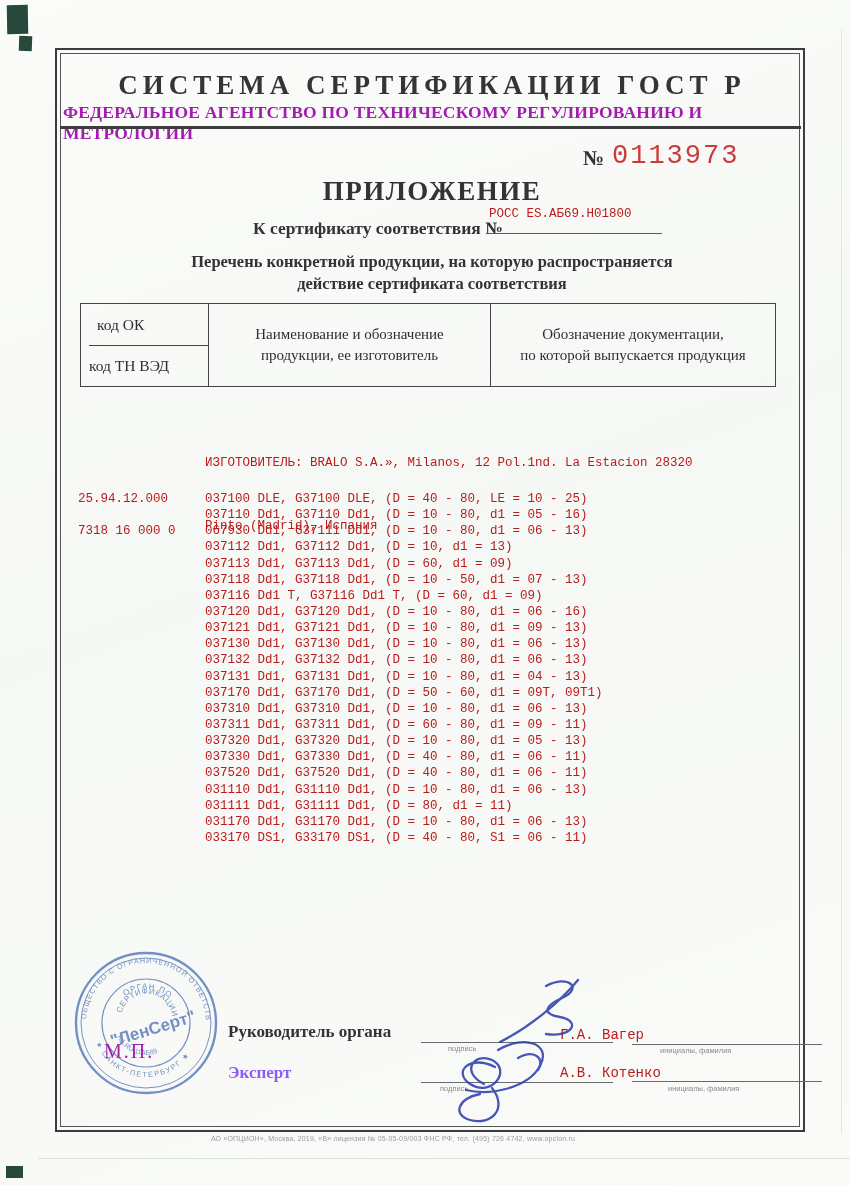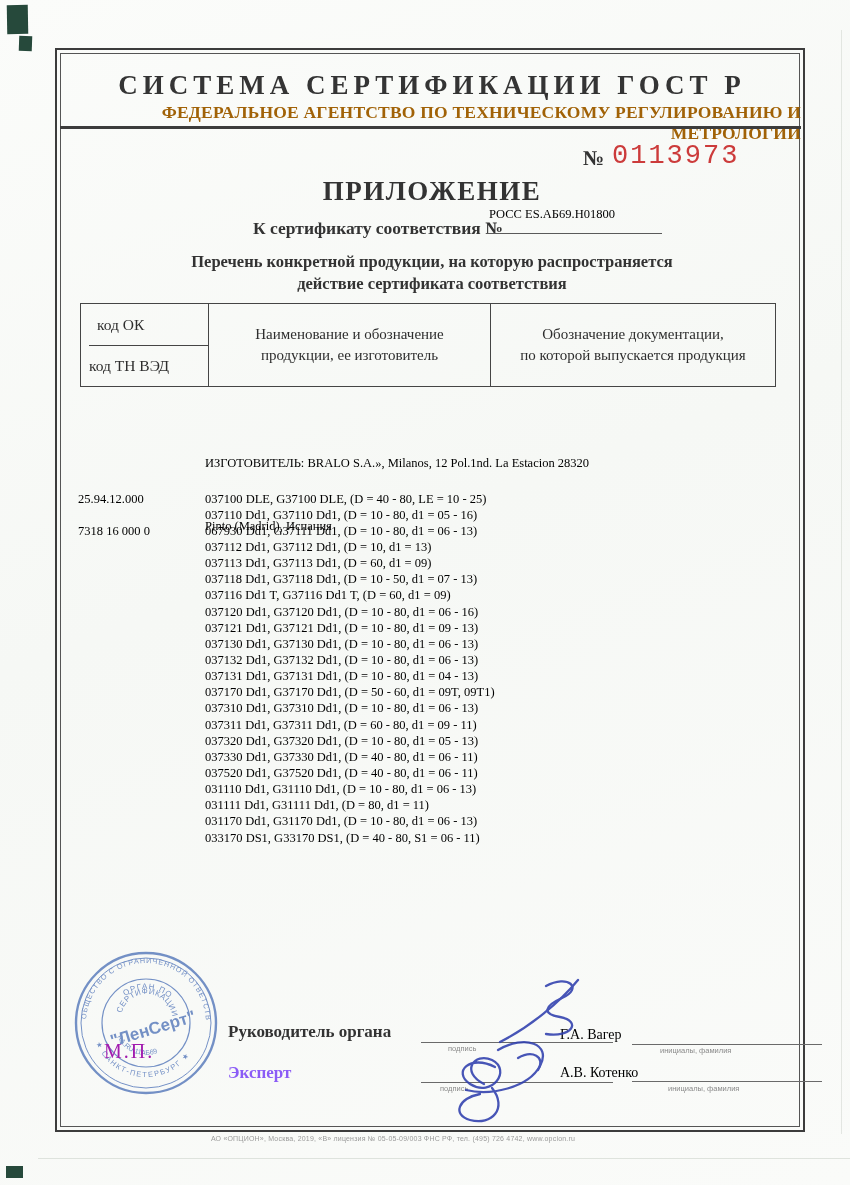--- a/index.html
+++ b/index.html
@@ -14,39 +14,39 @@
   .page-edge-right{left:841px;top:30px;width:1px;height:1104px;background:#d3d8d2;opacity:.6;}
   .corner-mark{background:#26493b;}
   .mark-a{left:7px;top:5px;width:21px;height:29px;transform:rotate(-1deg);}
   .mark-b{left:19px;top:36px;width:13px;height:15px;transform:rotate(2deg);}
   .mark-c{left:6px;top:1166px;width:17px;height:12px;}
   
   .frame{left:55px;top:48px;width:746px;height:1080px;border:2.5px solid #3c3c3c;}
   .frame-inner{position:absolute;left:3px;top:3px;right:3px;bottom:3px;border:1px solid #555;}
   
   .hdr-title{left:63px;top:70px;width:738px;text-align:center;font-size:27px;font-weight:bold;letter-spacing:5px;color:#343434;}
-  .hdr-sub{left:63px;top:102px;width:738px;text-align:right;font-size:17.5px;font-weight:bold;letter-spacing:.2px;color:#a16207;}
+  .hdr-sub{left:63px;top:102px;width:738px;text-align:left;font-size:17.5px;font-weight:bold;letter-spacing:.2px;color:#a21caf;}
   .hdr-rule{left:60px;top:126px;width:741px;height:2.5px;background:#3c3c3c;}
   .num-label{left:583px;top:146px;font-size:21px;font-weight:bold;color:#333;}
   .num-value{left:612px;top:141px;font-family:"Liberation Mono","DejaVu Sans Mono",monospace;font-size:27px;letter-spacing:2px;color:#cc3b3b;}
   .app-title{left:63px;top:176px;width:738px;text-align:center;font-size:27px;font-weight:bold;letter-spacing:1.5px;color:#333;}
   .cert-label{left:253px;top:218px;font-size:17.5px;font-weight:bold;color:#333;}
   .cert-value{left:489px;top:207px;font-family:"Liberation Mono","DejaVu Sans Mono",monospace;font-size:13px;color:#3a3a3a;}
   .cert-underline{left:486px;top:233px;width:176px;height:1px;background:#5a5a5a;}
   .list-sub1{left:63px;top:252px;width:738px;text-align:center;font-size:16.5px;font-weight:bold;color:#333;}
   .list-sub2{left:63px;top:274px;width:738px;text-align:center;font-size:16.5px;font-weight:bold;color:#333;}
   
   .tbl{left:80px;top:303px;width:694px;height:82px;border:1.2px solid #454545;display:grid;grid-template-columns:128px 282px 284px;}
   .tbl .c{border-right:1.2px solid #454545;position:relative;}
   .tbl .c:last-child{border-right:none;}
   .cell-top{position:absolute;left:8px;top:0;right:0;height:50%;border-bottom:1.2px solid #454545;display:flex;align-items:center;padding-left:8px;font-size:15.5px;}
   .cell-bot{position:absolute;left:0;bottom:0;right:0;height:50%;display:flex;align-items:center;padding-left:8px;font-size:15.5px;}
   .cell-center{display:flex;flex-direction:column;justify-content:center;align-items:center;height:100%;font-size:15px;line-height:21px;text-align:center;}
   
-  .mono{font-family:Liberation Serif, serif;font-size:12.5px;color:#000000;}
+  .mono{font-family:Liberation Mono, monospace;font-size:12.5px;color:#b91c1c;}
   .manufacturer{left:205px;top:411px;line-height:21px;white-space:pre;}
   .products{left:78px;top:491px;width:700px;}
   .prow{display:flex;height:16.15px;align-items:center;}
   .pcode{width:127px;flex:0 0 127px;}
   .ptext{white-space:pre;}
   
   .sig-label1{left:228px;top:1022px;font-size:17px;font-weight:bold;color:#333;}
   .sig-label2{left:228px;top:1063px;font-size:17px;font-weight:bold;color:#8b5cf6;}
   .sline{height:1px;background:#6a6a6a;}
   .sline1{left:421px;top:1042px;width:192px;}

